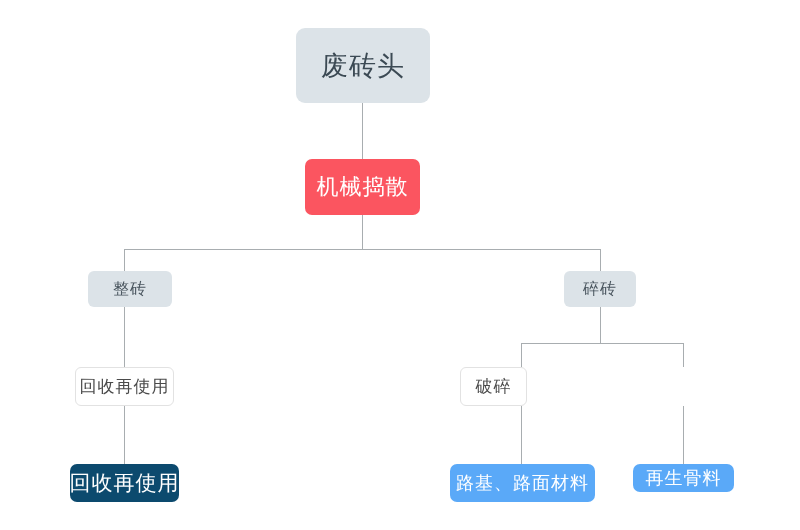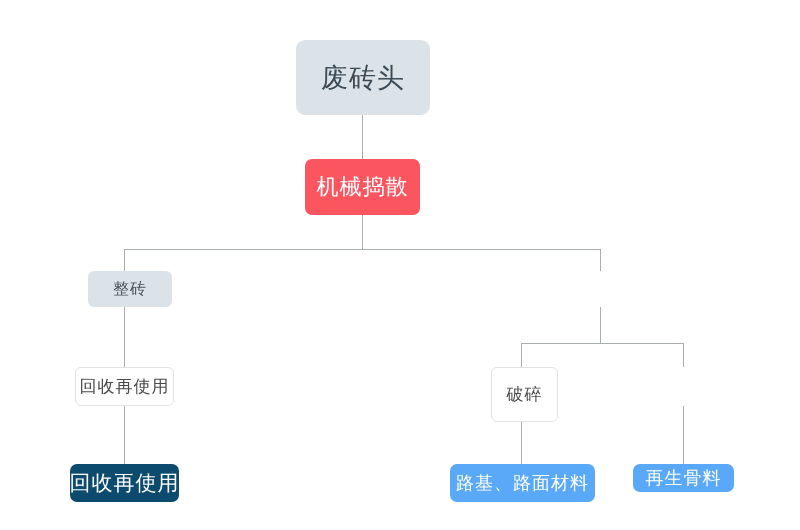--- a/index.html
+++ b/index.html
@@ -94,30 +94,31 @@
 
   <div class="edge edge-v" style="left:600px; top:307px; height:36px;"></div>
   <div class="edge edge-h" style="left:521px; top:343px; width:163px;"></div>
   <div class="edge edge-v" style="left:521px; top:343px; height:24px;"></div>
   <div class="edge edge-v" style="left:683px; top:343px; height:24px;"></div>
 
   <div class="edge edge-v" style="left:521px; top:406px; height:58px;"></div>
 
   <div class="edge edge-v" style="left:683px; top:406px; height:58px;"></div>
 
-  <div class="node node-root" style="left:296px; top:28px; width:134px; height:75px;margin-top:12px;">废砖头</div>
+  <div class="node node-root" style="left:296px; top:28px; width:134px; height:75px;">废砖头</div>
 
   <div class="node node-red" style="left:305px; top:159px; width:115px; height:56px;">机械捣散</div>
 
   <div class="node node-gray" style="left:88px; top:271px; width:84px; height:36px;">整砖</div>
 
+  <div class="node node-gray" style="left:564px; top:271px; width:72px; height:36px;">碎砖</div>
 
   <div class="node node-plain" style="left:75px; top:367px; width:99px; height:39px;">回收再使用</div>
 
-  <div class="node node-plain" style="left:491px; top:367px; width:67px; height:55px;font-family:Liberation Mono, monospace;">破碎</div>
+  <div class="node node-plain" style="left:460px; top:367px; width:67px; height:39px;font-family:Liberation Mono, monospace;">破碎</div>
 
 
   <div class="node node-green" style="left:70px; top:464px; width:109px; height:38px;">回收再使用</div>
 
   <div class="node node-blue" style="left:450px; top:464px; width:145px; height:38px;font-family:Liberation Serif, serif;">路基、路面材料</div>
 
   <div class="node node-blue" style="left:633px; top:464px; width:101px; height:28px;">再生骨料</div>
 
 </div>
 

